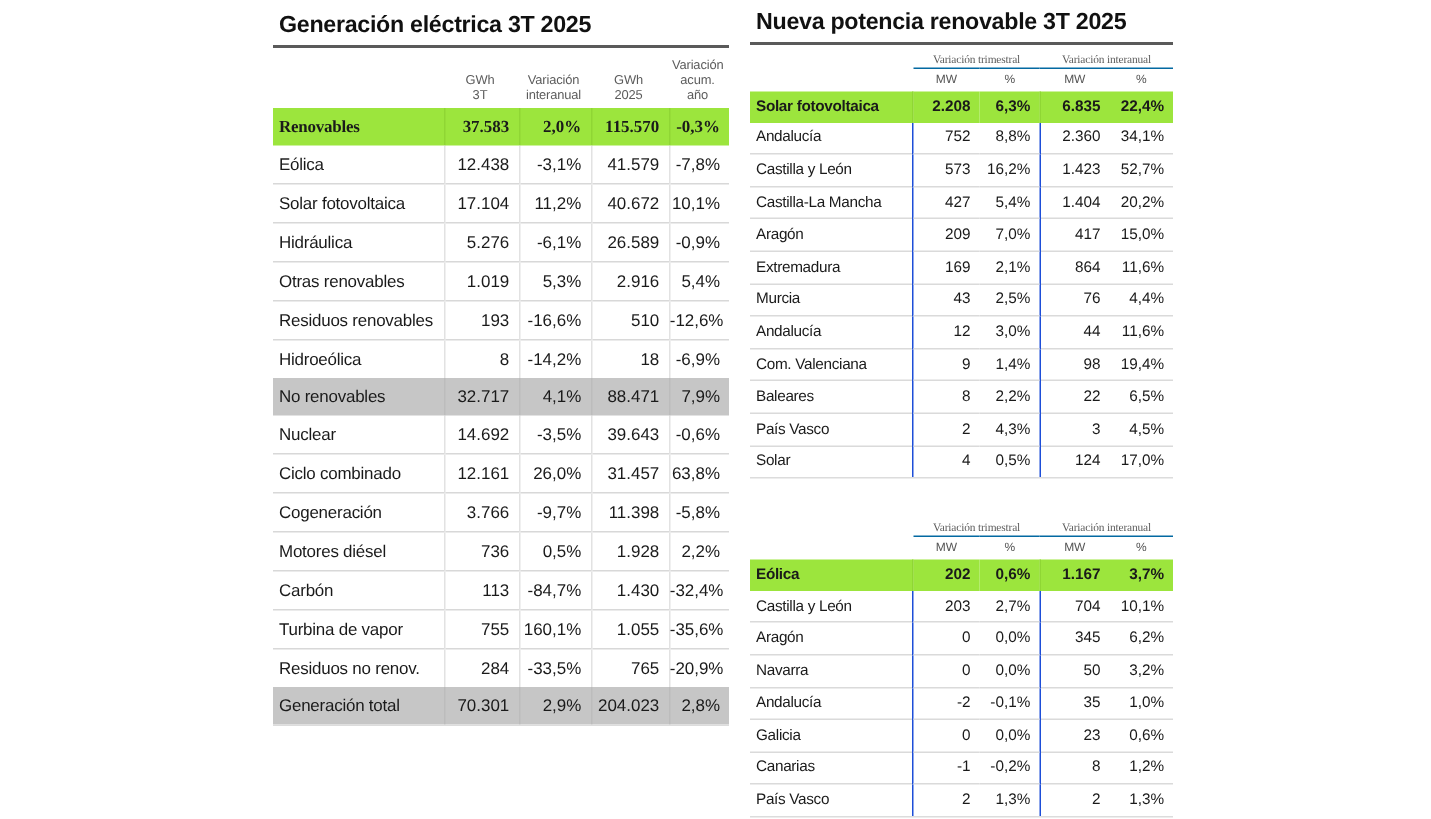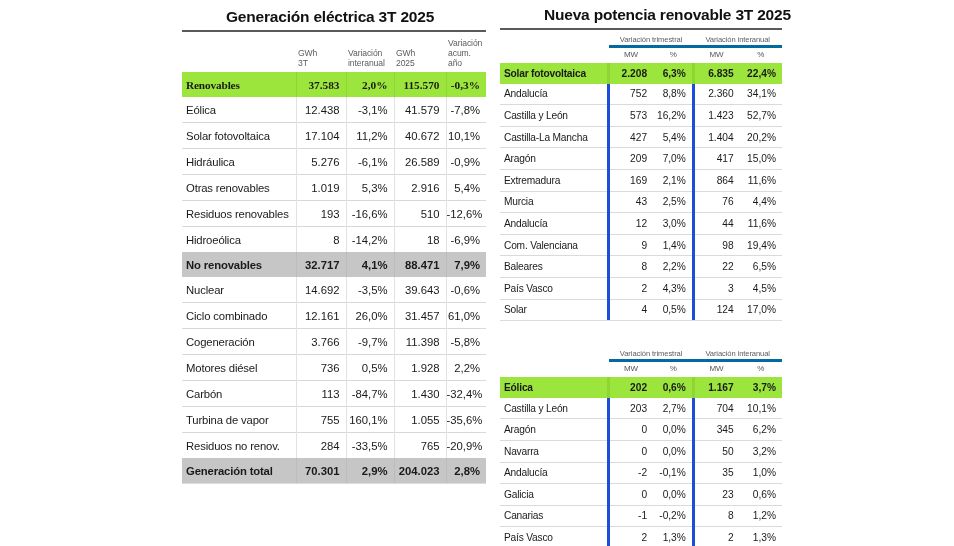--- a/index.html
+++ b/index.html
@@ -19,21 +19,20 @@
   #panel-right{left:500px;top:6px;width:282px;}
 
   
   .title{
     font-size:15.5px;
     font-weight:bold;
     letter-spacing:-0.2px;
     color:#111;
     padding:0 0 4px 4px;
     white-space:nowrap;
-    margin-left:40px;
   }
   .title-rule{
     height:2px;background:#5a5a5a;width:100%;
     margin:0 0 3px 0;
   }
 
   
   table{
     border-collapse:collapse;
     width:100%;
@@ -49,21 +48,21 @@
   #tbl-gen{font-size:11.3px;}
   #tbl-gen col.c-name{width:114px;}
   #tbl-gen col.c-a{width:50px;}
   #tbl-gen col.c-b{width:48px;}
   #tbl-gen col.c-c{width:52px;}
   #tbl-gen col.c-d{width:40px;}
 
   #tbl-gen thead td{
     font-size:8.6px;
     color:#5c5c5c;
-    text-align:left;
+    text-align:center;
     line-height:1.18;
     padding:3px 4px 4px 2px;
     vertical-align:bottom;
     letter-spacing:-0.1px;
   }
   #tbl-gen tbody td{
     height:25px;
     border-top:1px solid #d8d8d8;
     white-space:nowrap;
   }
@@ -74,58 +73,59 @@
   #tbl-gen td.num{
     text-align:right;padding-right:6px;font-size:11.3px;
     border-left:1px solid #e2e2e2;
   }
   #tbl-gen tr.hl-green td{
     background:#9ce53d;font-weight:bold;border-top:none;
     border-left-color:#8fd634;
   }
   #tbl-gen tr.hl-green + tr td{border-top:none;}
   #tbl-gen tr.hl-gray td{
-    background:#c6c6c6;font-weight:bold;border-top:none;
+    background:#c6c6c6;font-weight:normal;border-top:none;
     border-left-color:#bcbcbc;
   }
   #tbl-gen tr.hl-gray + tr td{border-top:none;}
   .bottom-rule{height:1px;background:#dcdcdc;margin-top:0;}
 
   
   .tbl-pot{font-size:10.2px;}
   .tbl-pot col.p-name{width:108px;}
   .tbl-pot col.p-mw1{width:44px;}
   .tbl-pot col.p-pc1{width:40px;}
   .tbl-pot col.p-mw2{width:46px;}
   .tbl-pot col.p-pc2{width:42px;}
 
   .tbl-pot thead td{
     font-size:7.6px;color:#5c5c5c;text-align:center;
     padding:2px 0 1px;letter-spacing:-0.1px;white-space:nowrap;
   }
   .tbl-pot thead td.grp{
-    border-bottom:3px solid #0369a1;
+    border-bottom:1px solid #0369a1;
+    font-family:Liberation Serif, serif;
   }
   .tbl-pot thead tr.sub td{
     font-size:8px;color:#555;padding:2px 0 4px;
     border-bottom:none;
   }
   .tbl-pot tbody td{
     height:20.6px;
     border-top:1px solid #dadada;
     white-space:nowrap;
   }
   .tbl-pot tbody tr:first-child td{border-top:none;}
   .tbl-pot td.lbl{
     text-align:left;padding-left:4px;letter-spacing:-0.2px;
   }
   .tbl-pot td.num{
     text-align:right;padding-right:6px;
   }
-  .tbl-pot td.sep{border-left:3px solid #1d4ed8;}
+  .tbl-pot td.sep{border-left:1px solid #1d4ed8;}
   .tbl-pot tr.hl-green td{
     background:#9ce53d;font-weight:bold;border-top:none;
     border-left-color:#8fd634;
   }
   .tbl-pot tr.hl-green + tr td{border-top:none;}
   .spacer-block{height:26px;}
   .pot-bottom-rule{height:1px;background:#dcdcdc;}
 </style>
 </head>
 <body>
@@ -227,21 +227,21 @@
             <td class="num">14.692</td>
             <td class="num">-3,5%</td>
             <td class="num">39.643</td>
             <td class="num">-0,6%</td>
           </tr>
           <tr>
             <td class="lbl">Ciclo combinado</td>
             <td class="num">12.161</td>
             <td class="num">26,0%</td>
             <td class="num">31.457</td>
-            <td class="num">61,0%</td>
+            <td class="num">63,8%</td>
           </tr>
           <tr>
             <td class="lbl">Cogeneración</td>
             <td class="num">3.766</td>
             <td class="num">-9,7%</td>
             <td class="num">11.398</td>
             <td class="num">-5,8%</td>
           </tr>
           <tr>
             <td class="lbl">Motores diésel</td>

